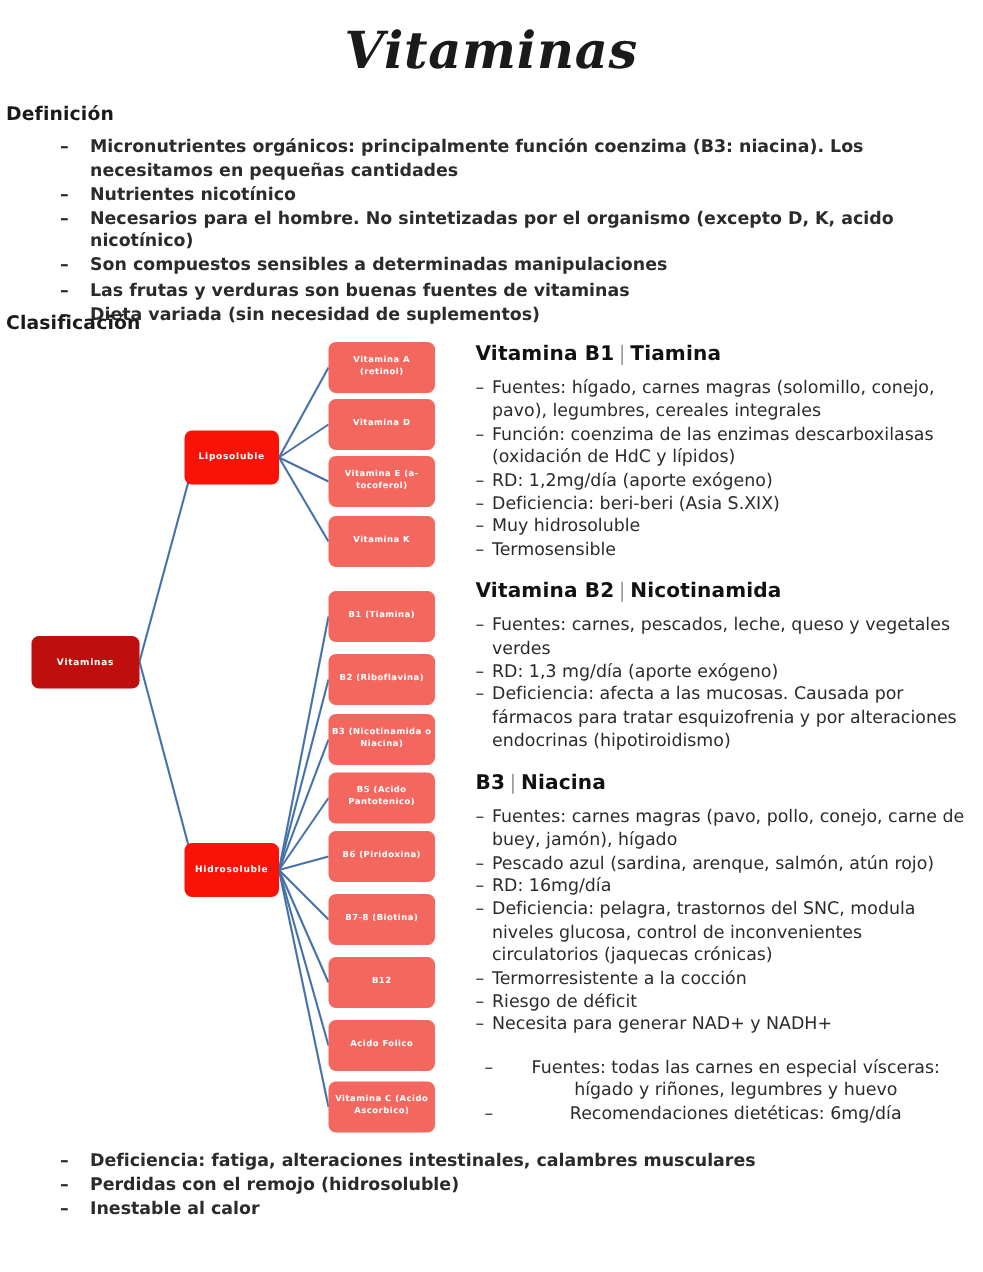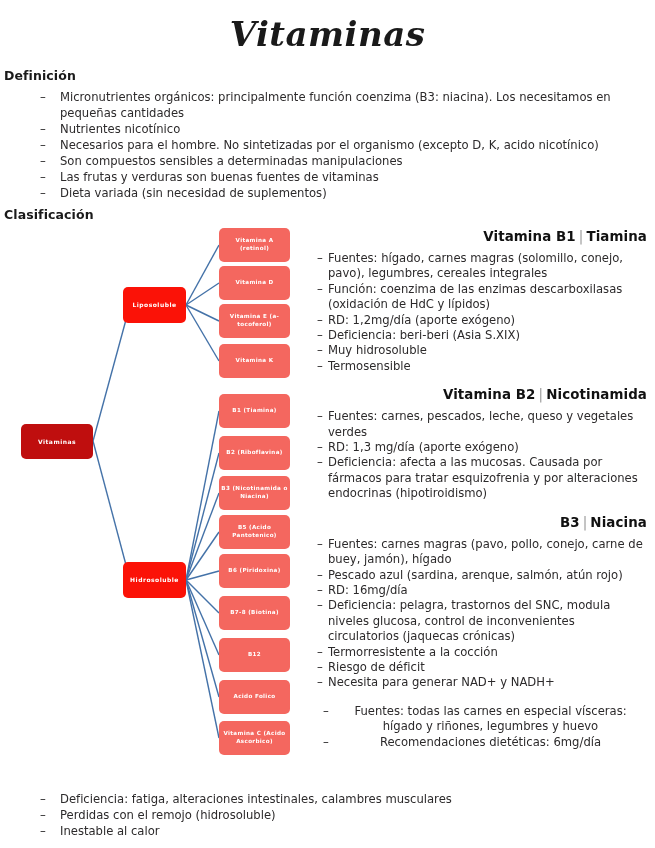--- a/index.html
+++ b/index.html
@@ -47,35 +47,36 @@
   
   .dash-list {
     position: absolute;
     left: 38px;
     margin: 0;
     padding: 0;
     list-style: none;
     font-size: 11.6px;
     line-height: 15.6px;
     color: #2c2a2b;
+    font-weight: bold;
   }
   .dash-list li {
     position: relative;
     padding-left: 22px;
     margin: 0 0 0.5px 0;
   }
   .dash-list li::before {
     content: "\2013";
     position: absolute;
     left: 2px;
     top: 0;
     color: #2c2a2b;
   }
   #list-definicion { top: 90px; width: 590px; }
-  #list-bottom { top: 766px; width: 590px; margin-top: 26px; }
+  #list-bottom { top: 766px; width: 590px; }
 
   
   .diagram {
     position: absolute;
     left: 0;
     top: 225px;
     width: 310px;
     height: 540px;
   }
   .diagram svg.edges {
@@ -122,21 +123,20 @@
     left: 317px;
     top: 229px;
     width: 330px;
   }
   .v-head {
     font-weight: 700;
     font-size: 13.4px;
     color: #111111;
     margin: 0 0 7px 0;
     letter-spacing: 0.1px;
-    text-align: right;
   }
   .v-head .sep {
     color: #9a9a9a;
     font-weight: 400;
     padding: 0 3px;
   }
   .v-block { margin-bottom: 13px; }
   .v-block:last-child { margin-bottom: 0; }
   .v-lines {
     margin: 0;

